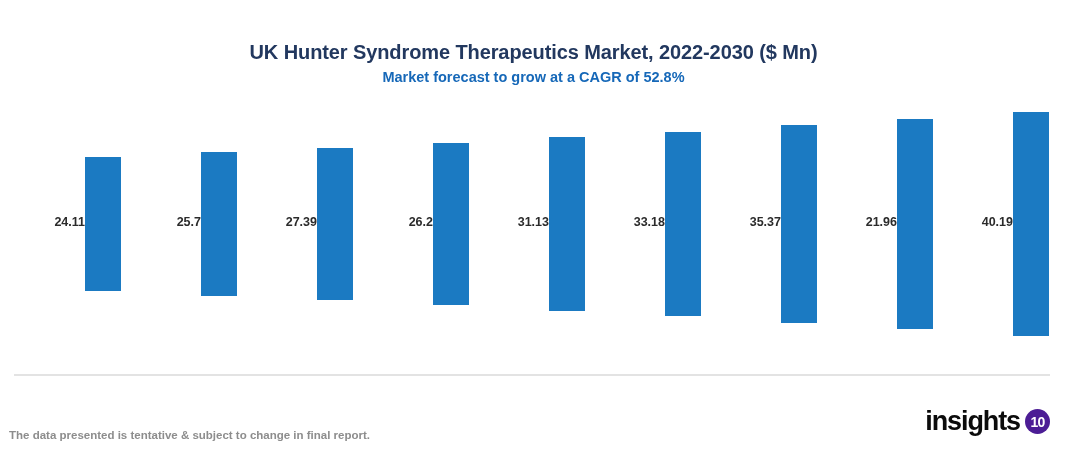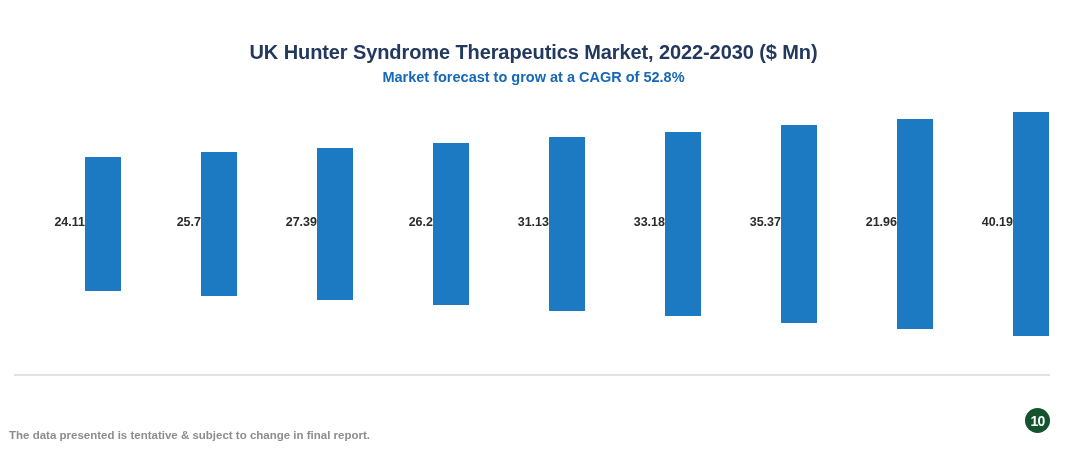--- a/index.html
+++ b/index.html
@@ -203,14 +203,15 @@
       <span class="bar-value">40.19</span>
       <div class="bar-rect" style="height: 224px; background: rgb(27, 122, 194);"></div>
     </div>
 
   </div>
 </div>
 
 <div id="footer-note">The data presented is tentative &amp; subject to change in final report.</div>
 
 <div id="brand-logo">
-  <span id="brand-badge" style="background: #14532d;">10</span>
+  <span id="brand-wordmark">insights</span>
+  <span id="brand-badge" style="background: #4c1d95;">10</span>
 </div>
 
 </body></html>

